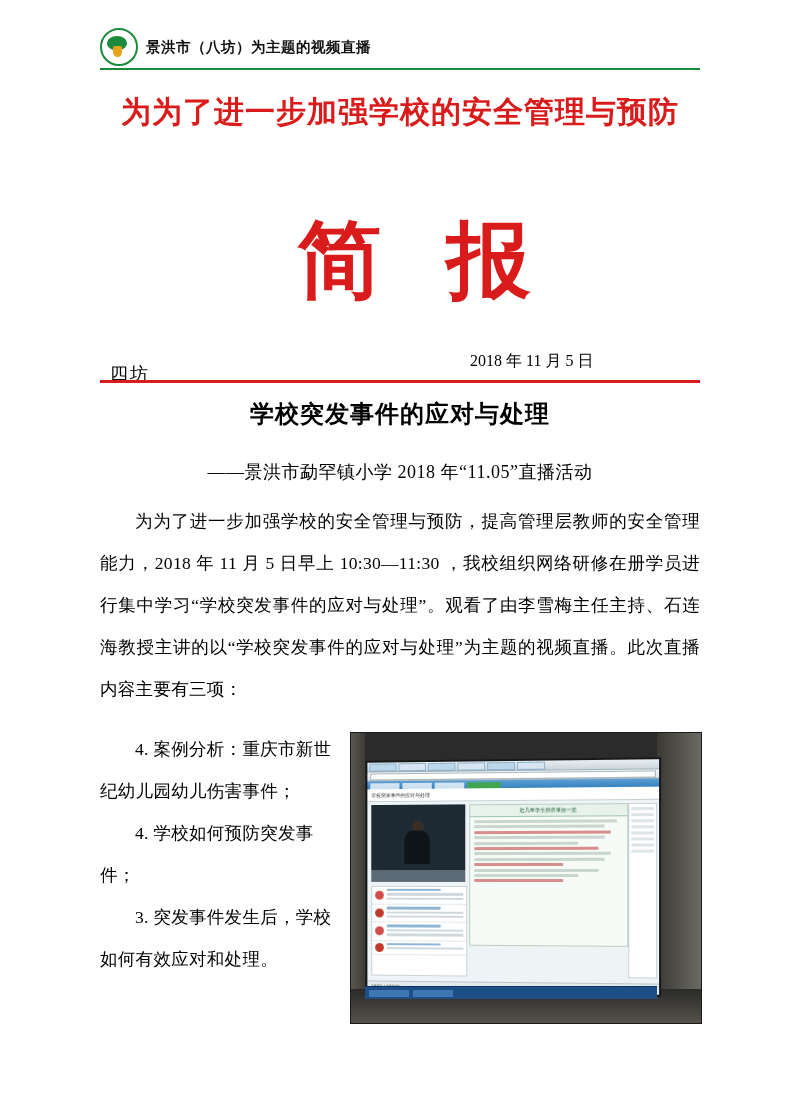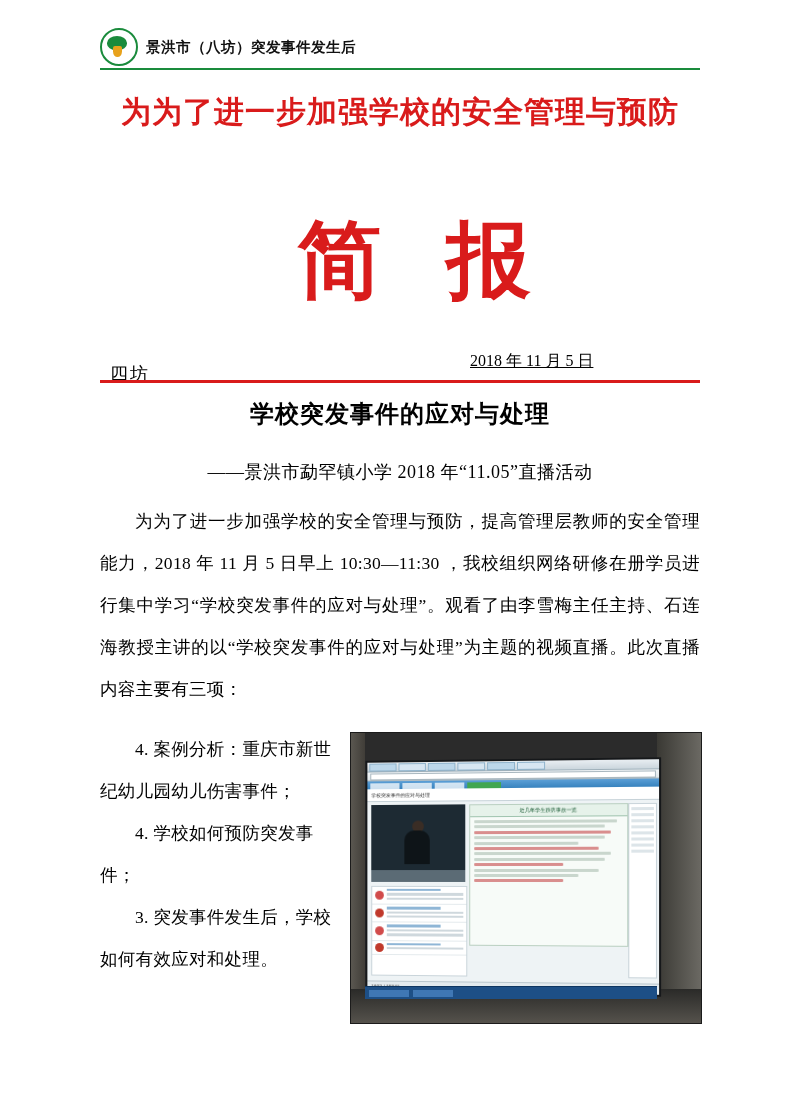--- a/index.html
+++ b/index.html
@@ -123,21 +123,20 @@
     left: 10px;
     top: 14px;
     font-size: 18px;
     letter-spacing: 2px;
   }
   .issue-date {
     position: absolute;
     left: 370px;
     top: 3px;
     font-size: 16px;
-    text-decoration: underline;
   }
   .red-rule {
     position: absolute;
     left: 100px;
     top: 380px;
     width: 600px;
     height: 2.5px;
     background: #d91b1b;
   }
 
@@ -344,21 +343,21 @@
   }
   .taskbar .ti { width: 40px; height: 7px; background: #3f77b4; }
 </style>
 </head>
 <body>
 
 <div class="page">
 
   <div class="masthead">
     <div class="logo"></div>
-    <div class="masthead-title">景洪市（八坊）突发事件发生后</div>
+    <div class="masthead-title">景洪市（八坊）为主题的视频直播</div>
   </div>
   <div class="masthead-rule"></div>
 
   <div class="headline">为为了进一步加强学校的安全管理与预防</div>
 
   <div class="bigword">简 报</div>
 
   <div class="issue-line">
     <div class="issue-left">四坊</div>
     <div class="issue-date">2018 年 11 月 5 日</div>

